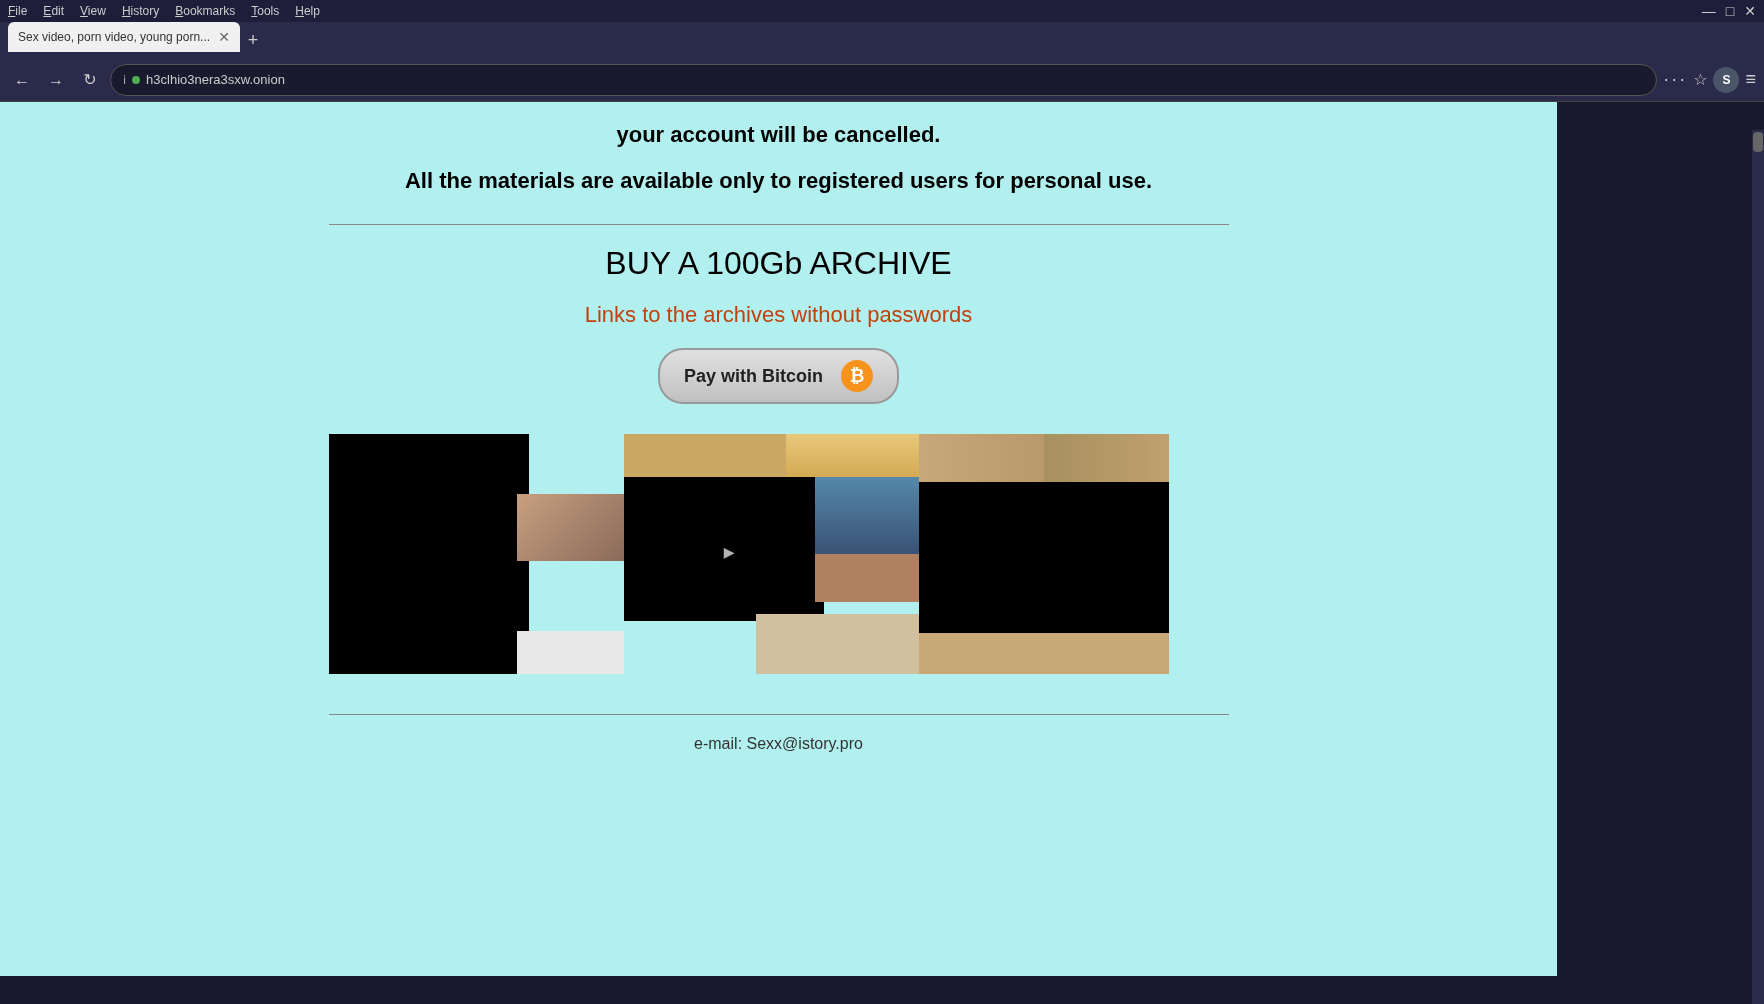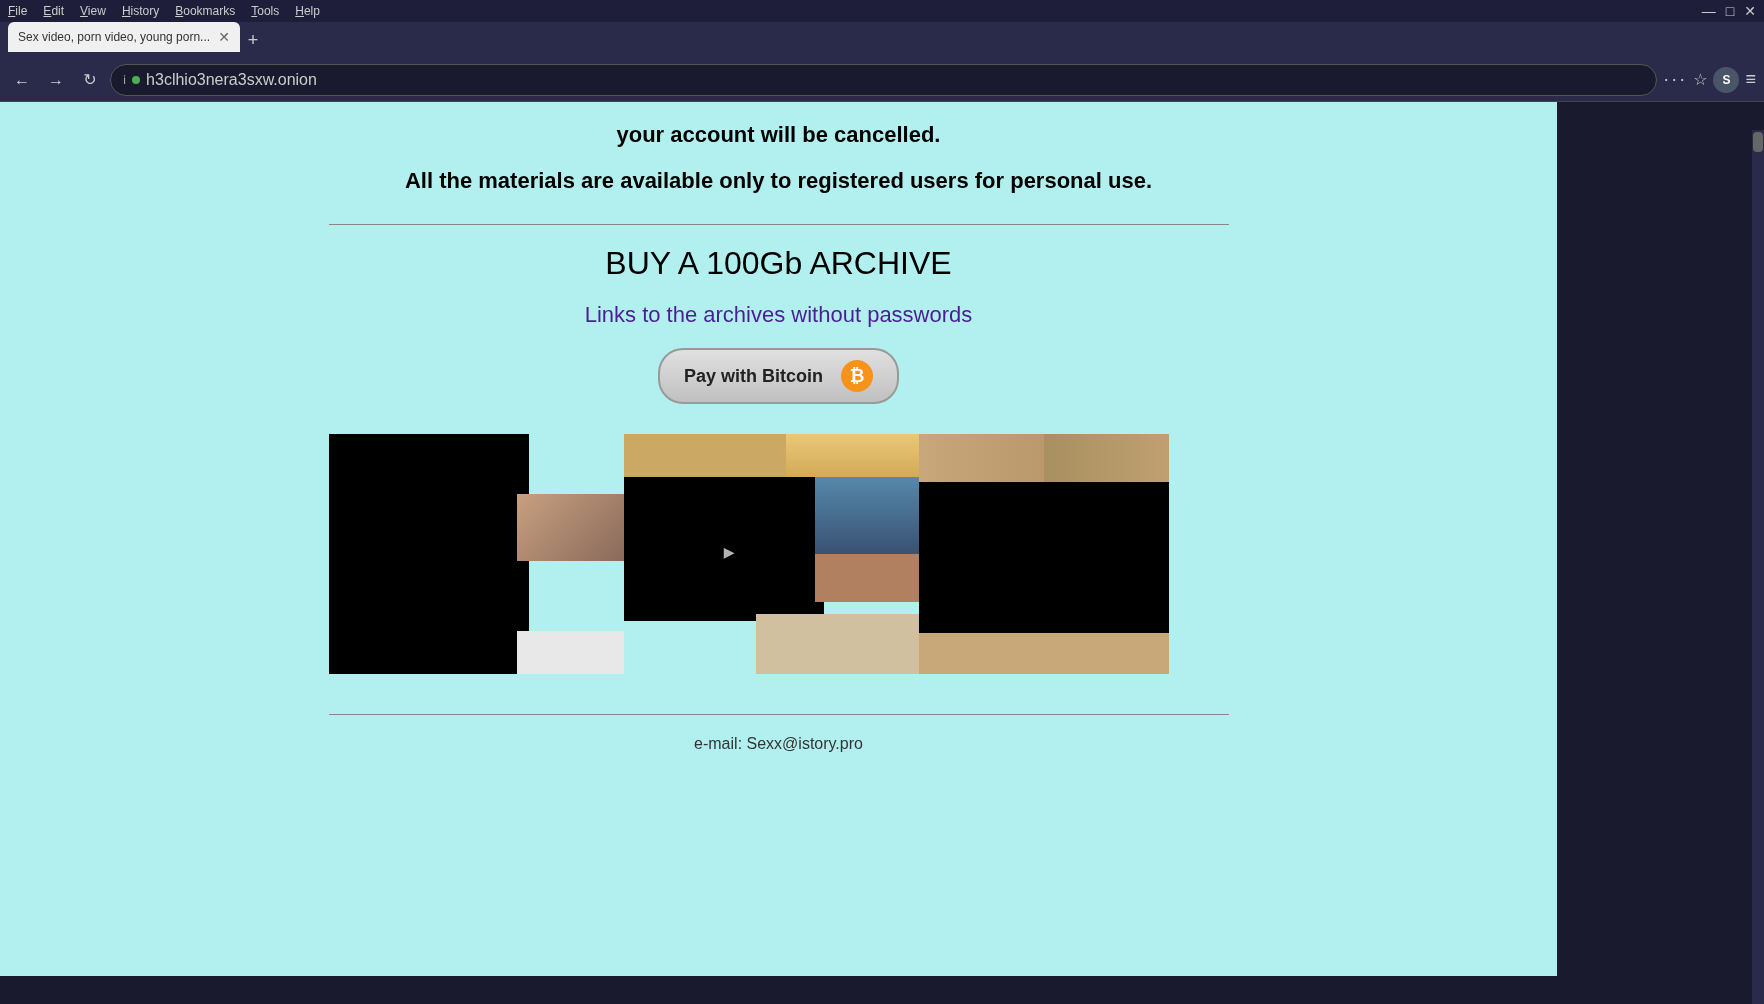--- a/index.html
+++ b/index.html
@@ -107,21 +107,21 @@
       border-radius: 20px;
       height: 32px;
       display: flex;
       align-items: center;
       padding: 0 12px;
       gap: 6px;
     }
 
     .address-text {
       color: #ccc;
-      font-size: 16px;
+      font-size: 13px;
       flex: 1;
     }
 
     .security-dot {
       width: 8px;
       height: 8px;
       border-radius: 50%;
       background: #4caf50;
     }
 
@@ -225,21 +225,21 @@
     .buy-title {
       font-size: 32px;
       font-weight: normal;
       color: #000;
       text-align: left;
       margin-bottom: 20px;
     }
 
     .links-text {
       font-size: 22px;
-      color: #4c1d95;
+      color: #c2410c;
       text-align: center;
       margin-bottom: 20px;
     }
 
     .pay-button {
       background: linear-gradient(to bottom, #e0e0e0, #c0c0c0);
       border: 2px solid #999;
       border-radius: 25px;
       padding: 10px 24px;
       display: flex;

